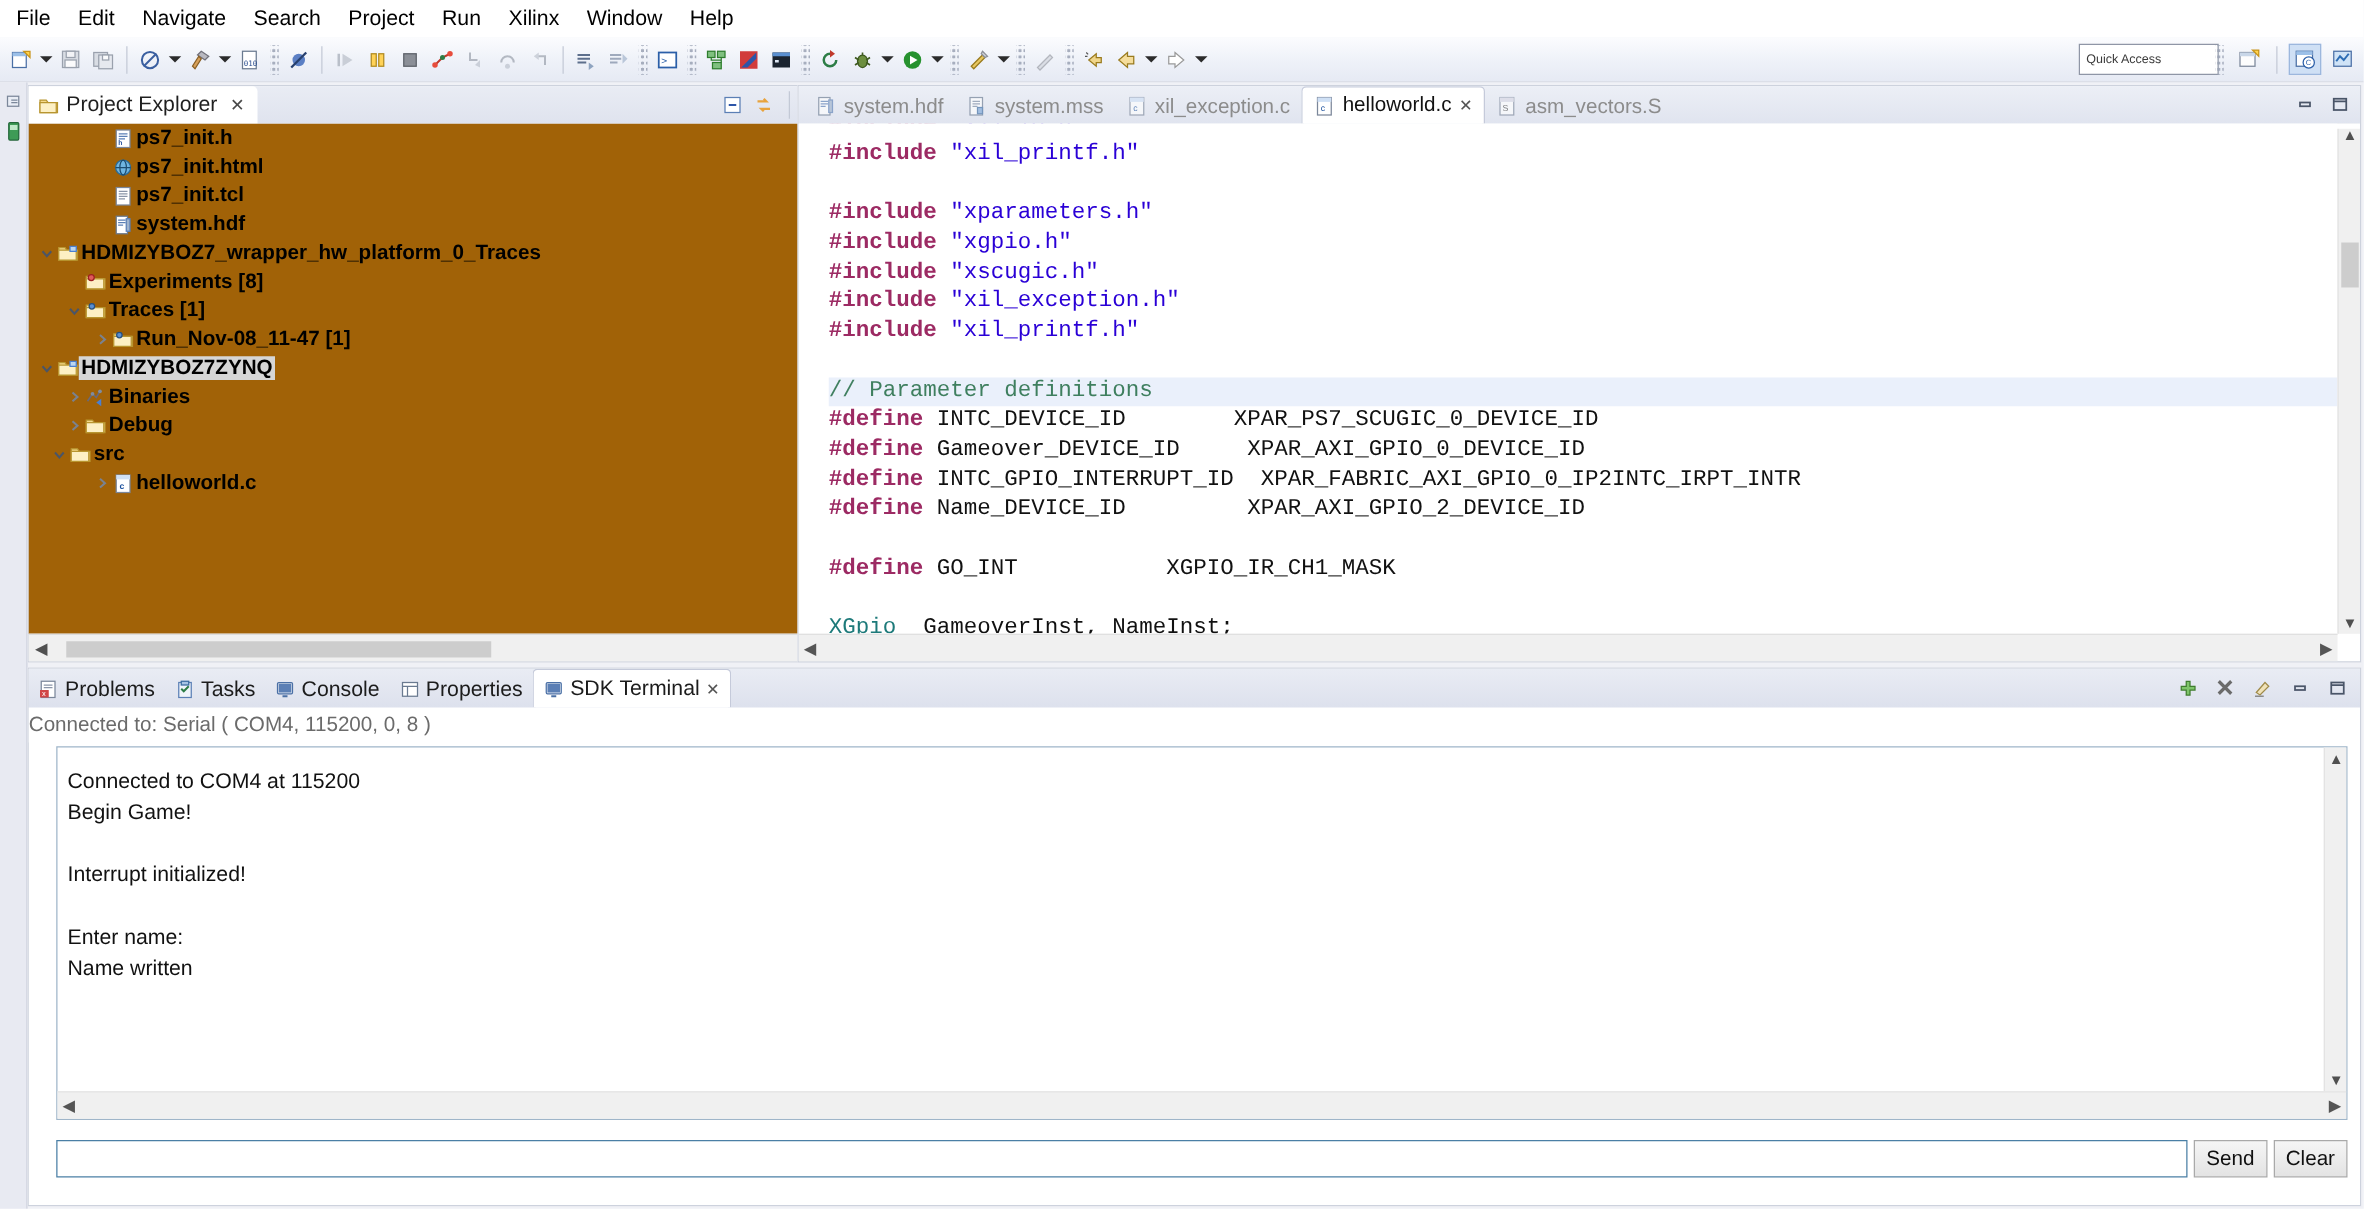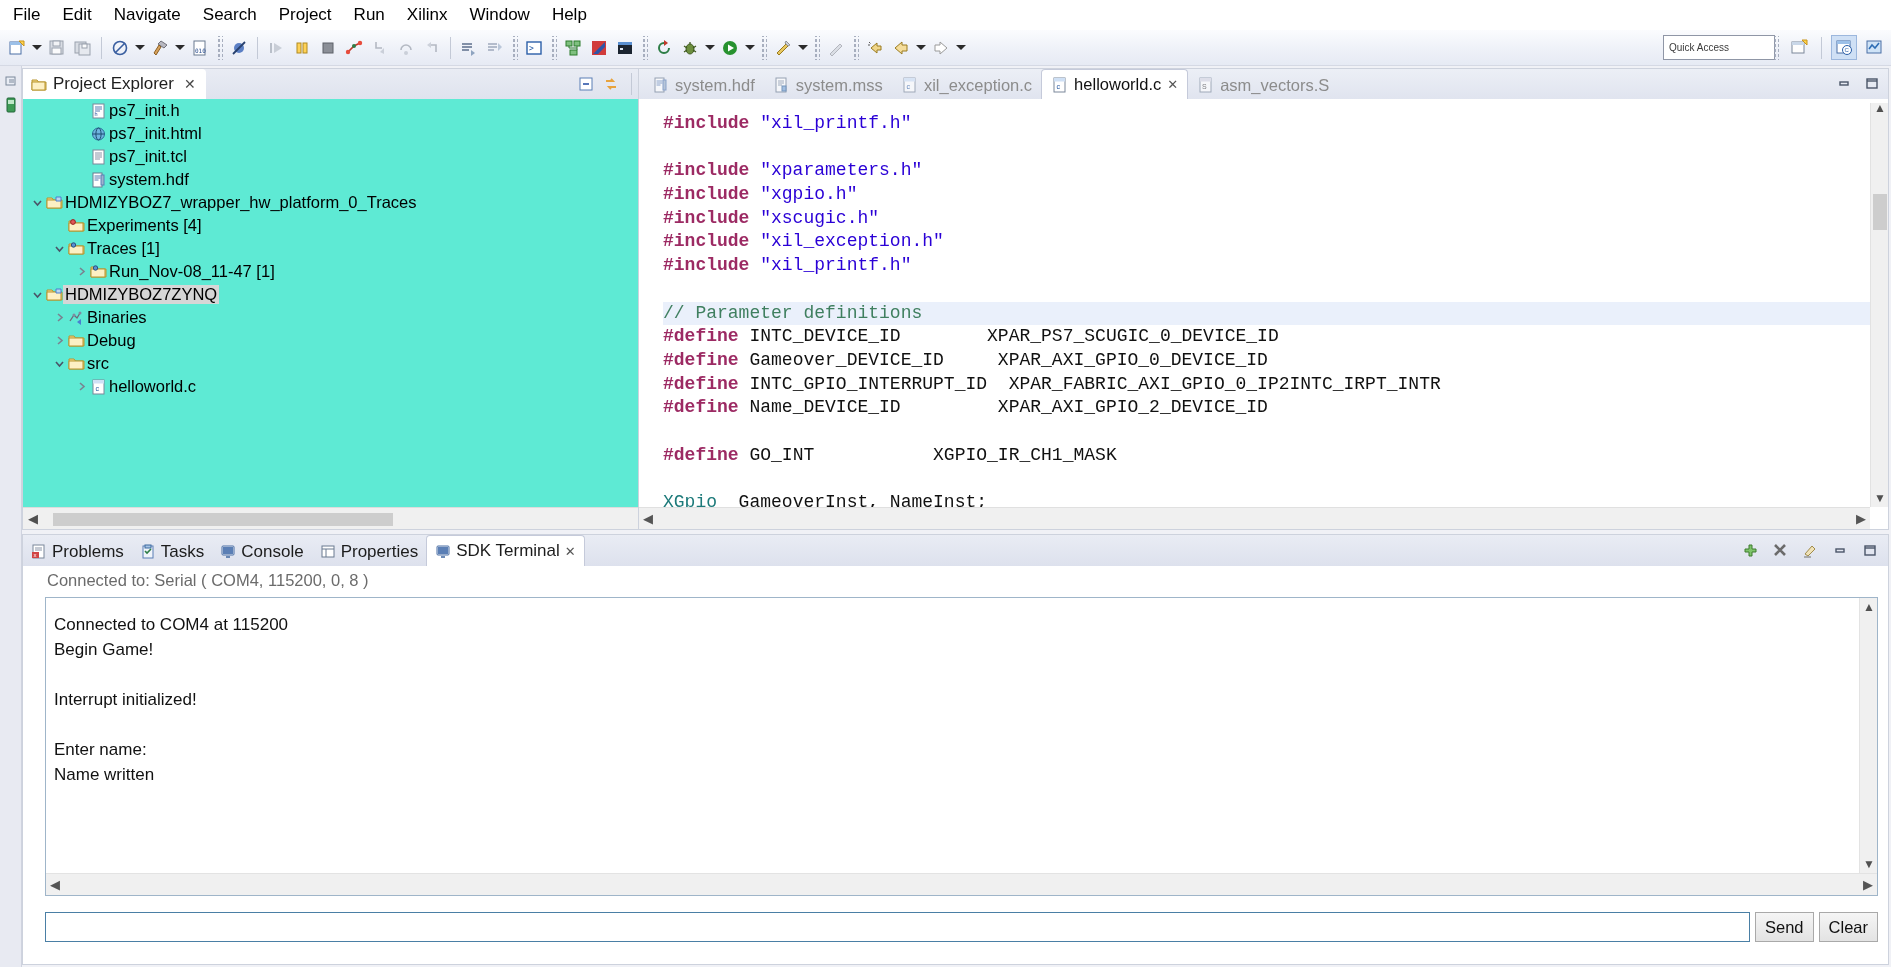--- a/index.html
+++ b/index.html
@@ -146,21 +146,22 @@
   .view-tools {
     position: absolute; right: 6px; top: 4px;
     display: flex; align-items: center; gap: 5px;
   }
   .vt { width: 20px; height: 20px; display: flex; align-items: center; justify-content: center; }
 
   .tree {
     position: absolute;
     left: 0; right: 0; top: 30px; bottom: 22px;
     overflow: hidden;
-    background: #5eead4;
+    background: #a16207;
+    font-weight: bold;
   }
   .trow {
     height: 23px;
     display: flex; align-items: center;
     font-size: 16.5px;
     color: #000;
     white-space: nowrap;
     padding-left: 4px;
   }
   .trow.sel .tlabel { background: #d6d6d6; }
@@ -301,21 +302,20 @@
     border-top-left-radius: 4px;
     border-top-right-radius: 4px;
   }
   .bt-tools {
     position: absolute; right: 8px; top: 5px;
     display: flex; align-items: center; gap: 10px;
   }
   .term-status {
     height: 28px;
     display: flex; align-items: center;
-    padding-left: 24px;
     font-size: 16.5px;
     color: #6b6b6b;
     background: #fff;
   }
   .term-wrap {
     position: absolute;
     left: 22px; right: 10px; top: 62px; bottom: 68px;
     border: 1px solid #9fb5c9;
     background: #ffffff;
   }
@@ -748,21 +748,21 @@
           </div>
           <div class="trow" style="padding-left: 28px;">
             <span class="twist"></span>
             <span class="ticon">
               <svg width="17" height="16" viewBox="0 0 17 16">
                 <path d="M1 3h5l1.5 2H16v8H1Z" fill="#f5d98a" stroke="#b8952f"></path>
                 <path d="M1 5h14v8H1Z" fill="#fdf0c4" stroke="#b8952f"></path>
                 <circle cx="5" cy="4" r="2.4" fill="#e05a5a" stroke="#9c2020"></circle>
               </svg>
             </span>
-            <span class="tlabel">Experiments [4]</span>
+            <span class="tlabel">Experiments [8]</span>
           </div>
           <div class="trow" style="padding-left: 28px;">
             <span class="twist">
               <svg width="11" height="11" viewBox="0 0 11 11">
                 <path d="M2 4 l3.5 4 3.5 -4" stroke="#4a5568" stroke-width="1.6" fill="none"></path>
               </svg>
             </span>
             <span class="ticon">
               <svg width="17" height="16" viewBox="0 0 17 16">
                 <path d="M1 3h5l1.5 2H16v8H1Z" fill="#f5d98a" stroke="#b8952f"></path>
@@ -825,21 +825,21 @@
               </svg>
             </span>
             <span class="ticon">
               <svg width="17" height="16" viewBox="0 0 17 16">
                 <path d="M1 3h5l1.5 2H16v8H1Z" fill="#f5d98a" stroke="#b8952f"></path>
                 <path d="M1 5h14v8H1Z" fill="#fdf0c4" stroke="#b8952f"></path>
               </svg>
             </span>
             <span class="tlabel">Debug</span>
           </div>
-          <div class="trow" style="padding-left: 28px;">
+          <div class="trow" style="padding-left: 16px;">
             <span class="twist">
               <svg width="11" height="11" viewBox="0 0 11 11">
                 <path d="M2 4 l3.5 4 3.5 -4" stroke="#4a5568" stroke-width="1.6" fill="none"></path>
               </svg>
             </span>
             <span class="ticon">
               <svg width="17" height="16" viewBox="0 0 17 16">
                 <path d="M1 3h5l1.5 2H16v8H1Z" fill="#f5d98a" stroke="#b8952f"></path>
                 <path d="M1 5h14v8H1Z" fill="#fdf0c4" stroke="#b8952f"></path>
               </svg>

